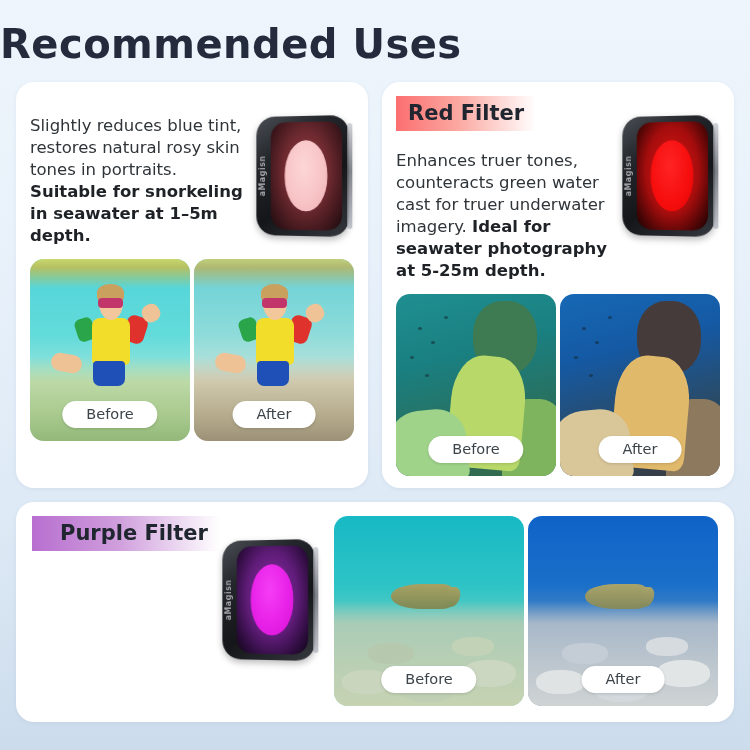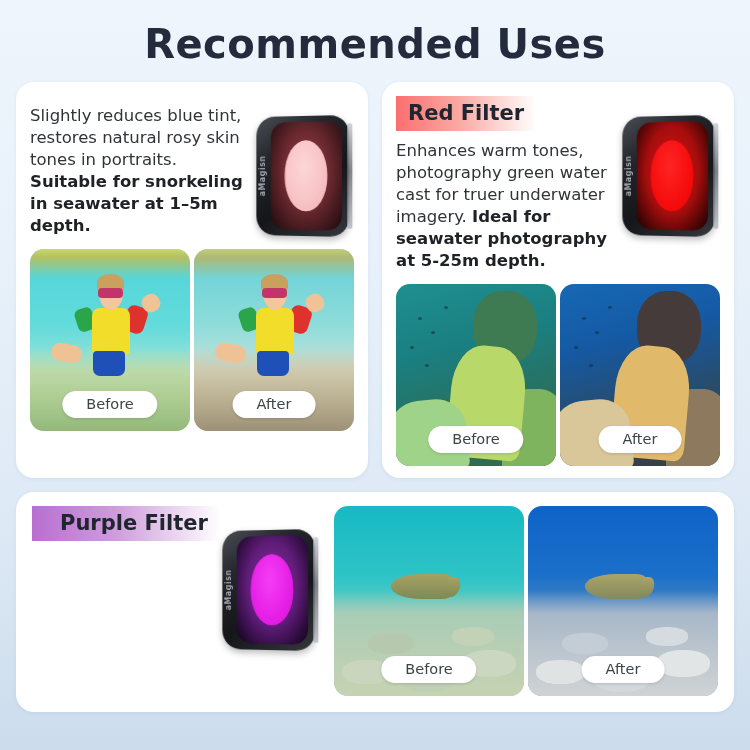--- a/index.html
+++ b/index.html
@@ -11,21 +11,20 @@
   }
 
   body {
     font-family: "DejaVu Sans", "Liberation Sans", sans-serif;
     background: linear-gradient(180deg, #eef5fc 0%, #e8f1fa 35%, #dde9f5 70%, #ccdcec 100%);
     position: relative;
   }
 
   
   .page-title {
-    text-align: center;
     font-size: 40px;
     font-weight: 700;
     color: #242b3d;
     letter-spacing: 0.5px;
     padding-top: 22px;
     line-height: 1.1;
   }
 
   
   .cards-row {
@@ -63,21 +62,21 @@
   }
   .chip-lightred { background: linear-gradient(90deg, #f9b8bd 0%, #fbcdcf 48%, rgba(255,255,255,0) 100%); }
   .chip-red      { background: linear-gradient(90deg, #fc6f70 0%, #fba9a2 45%, rgba(255,255,255,0) 100%); text-align: right; }
   .chip-purple   { background: linear-gradient(90deg, #b86fd0 0%, #cf9ddc 45%, rgba(255,255,255,0) 100%); padding-left: 28px; }
 
   
   .desc {
     font-size: 16.5px;
     line-height: 1.33;
     color: #2f3438;
-    margin-top: 9px;
+    margin-top: 19px;
   }
   .desc b { font-weight: 700; color: #1e2226; }
 
   
   .top-inner { display: flex; gap: 6px; align-items: flex-start; }
   .top-text { flex: 1 1 auto; min-width: 0; }
 
   
   .lens-wrap {
     flex: 0 0 auto;
@@ -278,21 +277,21 @@
         </div>
         <span class="pill">After</span>
       </div>
     </div>
   </div>
 
   <div class="card card-top">
     <div class="top-inner">
       <div class="top-text">
         <span class="chip chip-red">Red Filter</span>
-        <p class="desc"><span>Enhances warm tones, photography green water cast for truer underwater imagery. </span><b>Ideal for seawater photography at 5-25m depth.</b></p>
+        <p class="desc"><span>Enhances truer tones, counteracts green water cast for truer underwater imagery. </span><b>Ideal for seawater photography at 5-25m depth.</b></p>
       </div>
       <div class="lens-wrap">
         <div class="lens">
           <div class="lens-body">
             <div class="lens-glass glass-red"></div>
             <div class="lens-core core-red"></div>
           </div>
           <span class="lens-brand">aMagisn</span>
         </div>
       </div>

